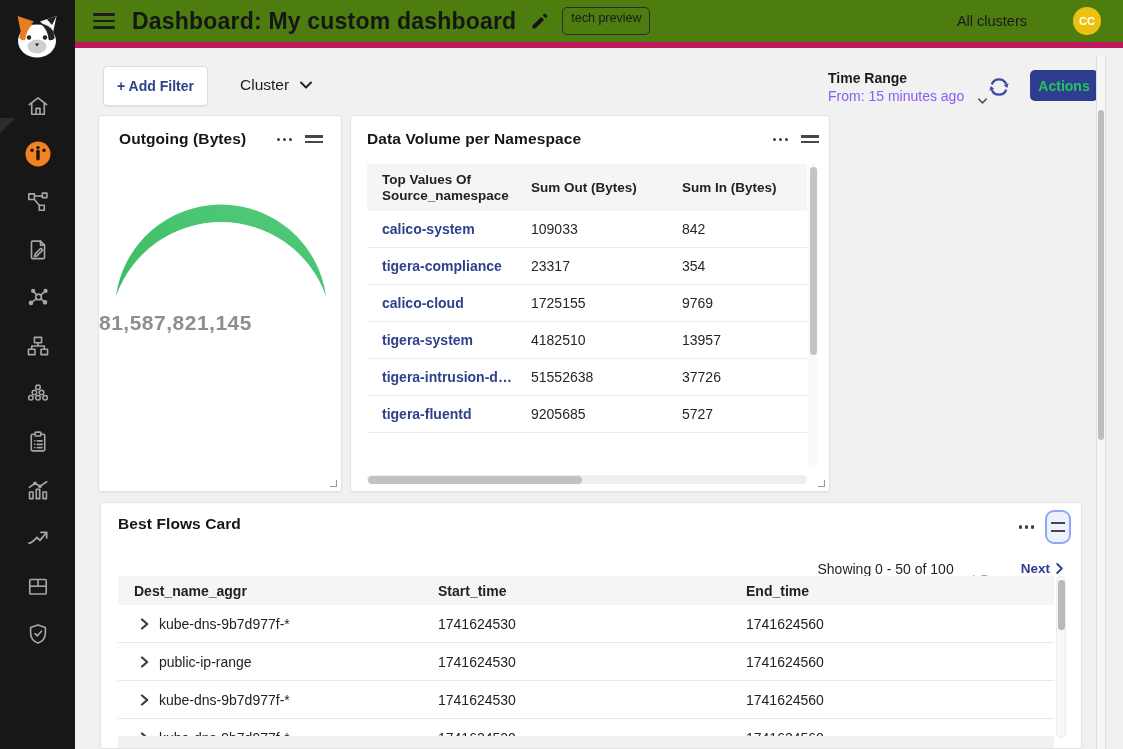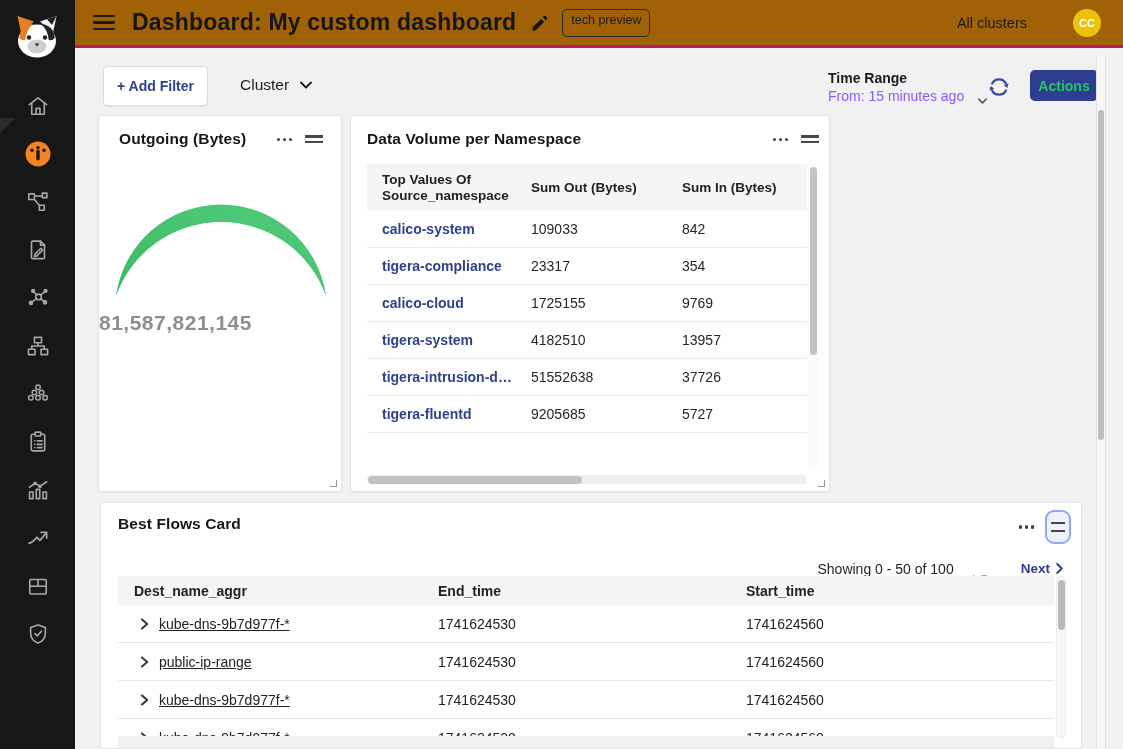--- a/index.html
+++ b/index.html
@@ -9,22 +9,22 @@
 
   
   .sidebar { position:absolute; left:0; top:0; width:75px; height:749px; background:#171717; z-index:5; }
   .logo { position:absolute; left:11px; top:10px; width:52px; height:56px; cursor:pointer; }
   .notch { position:absolute; left:0; top:118px; width:0; height:0;
            border-top:15px solid #2d2d2d; border-right:15px solid transparent; }
   .nav-item { position:absolute; left:0; width:75px; height:32px; display:flex; justify-content:center; align-items:center; cursor:pointer; }
   .nav-item svg { display:block; }
 
   
-  .header { position:absolute; left:75px; top:0; width:1048px; height:48px; background:#a16207;
-            border-bottom:3px solid #be185d; display:flex; align-items:center; padding:0 22px 0 18px; z-index:6; }
+  .header { position:absolute; left:75px; top:0; width:1048px; height:48px; background:#4d7c0f;
+            border-bottom:6px solid #be185d; display:flex; align-items:center; padding:0 22px 0 18px; z-index:6; }
   .hamburger { width:22px; cursor:pointer; }
   .hamburger span { display:block; width:22px; height:2.4px; background:#1D1D1D; border-radius:1px; margin:4px 0; }
   .page-title { margin-left:17px; font-size:23px; font-weight:bold; color:#161616; letter-spacing:0.2px; white-space:nowrap; }
   .pencil { margin-left:14px; cursor:pointer; display:flex; align-items:center; }
   .badge { margin-left:12px; border:1.5px solid #2B2B2B; border-radius:5px; padding:3px 8px 9px;
            font-size:12.5px; color:#1A1A1A; white-space:nowrap; }
   .spacer { flex:1; }
   .all-clusters { font-size:14.5px; color:#1A1A1A; cursor:pointer; white-space:nowrap; }
   .avatar { margin-left:46px; width:28px; height:28px; border-radius:50%; background:#EDC20F; color:#FFFFFF;
             font-size:11px; font-weight:bold; display:flex; align-items:center; justify-content:center; cursor:pointer; }
@@ -94,21 +94,21 @@
   .bf-pag { position:absolute; top:47px; right:18px; display:flex; align-items:center; gap:14px; }
   .bf-showing { font-size:14px; color:#1F1F1F; }
   .bf-prev { display:flex; align-items:center; gap:6px; color:#A4A4A4; font-size:12px; font-weight:bold; cursor:default;margin-top:23px; }
   .bf-next { display:flex; align-items:center; gap:6px; color:#2E3D8F; font-size:13.5px; font-weight:bold; cursor:pointer; }
   .bf-table { position:absolute; left:17px; top:73px; width:936px; }
   .bf-hrow { display:grid; grid-template-columns:304px 308px 324px; background:#F5F5F5; height:29px; align-items:center; }
   .bf-hrow > div { padding-left:16px; font-size:14px; font-weight:bold; color:#222222; }
   .bf-row { display:grid; grid-template-columns:304px 308px 324px; height:38px; align-items:center;
             border-bottom:1px solid #E8E8E8; background:#FFFFFF; }
   .bf-row > div { padding-left:16px; font-size:14px; color:#222222; white-space:nowrap; }
-  .bf-cell-name { display:flex; align-items:center; gap:9px; padding-left:21px !important;text-decoration:underline; }
+  .bf-cell-name { display:flex; align-items:center; gap:9px; padding-left:21px !important; }
   .bf-chev { display:flex; align-items:center; cursor:pointer; }
   .bf-vsb { position:absolute; left:955px; top:73px; width:10px; height:162px; background:#F8F8F8;
             border:1px solid #ECECEC; border-radius:5px; }
   .bf-vsb-thumb { position:absolute; left:0.5px; top:3px; width:7px; height:50px; background:#B9B9B9; border-radius:4px; }
   .bf-hsb { position:absolute; left:17px; bottom:0; width:936px; height:12px; background:#F1F1F1; }
 </style>
 </head>
 <body>
 
 <div class="app">
@@ -414,22 +414,22 @@
         <span>Next</span>
         <svg width="7" height="11" viewBox="0 0 7 11" fill="none" stroke="#2E3D8F" stroke-width="1.8" stroke-linecap="round" stroke-linejoin="round">
             <path d="M1.2 1 L5.8 5.5 L1.2 10"></path>
           </svg>
       </div>
     </div>
 
     <div class="bf-table">
       <div class="bf-hrow">
         <div>Dest_name_aggr</div>
+        <div>Start_time</div>
         <div>End_time</div>
-        <div>Start_time</div>
       </div>
 
       <div class="bf-row">
         <div class="bf-cell-name">
           <span class="bf-chev">
             <svg width="11" height="12" viewBox="0 0 11 12" fill="none" stroke="#3C3C3C" stroke-width="2.2" stroke-linecap="round" stroke-linejoin="round">
                 <path d="M3 1.5 L8.2 6 L3 10.5"></path>
               </svg>
           </span>
           <span>kube-dns-9b7d977f-*</span>

